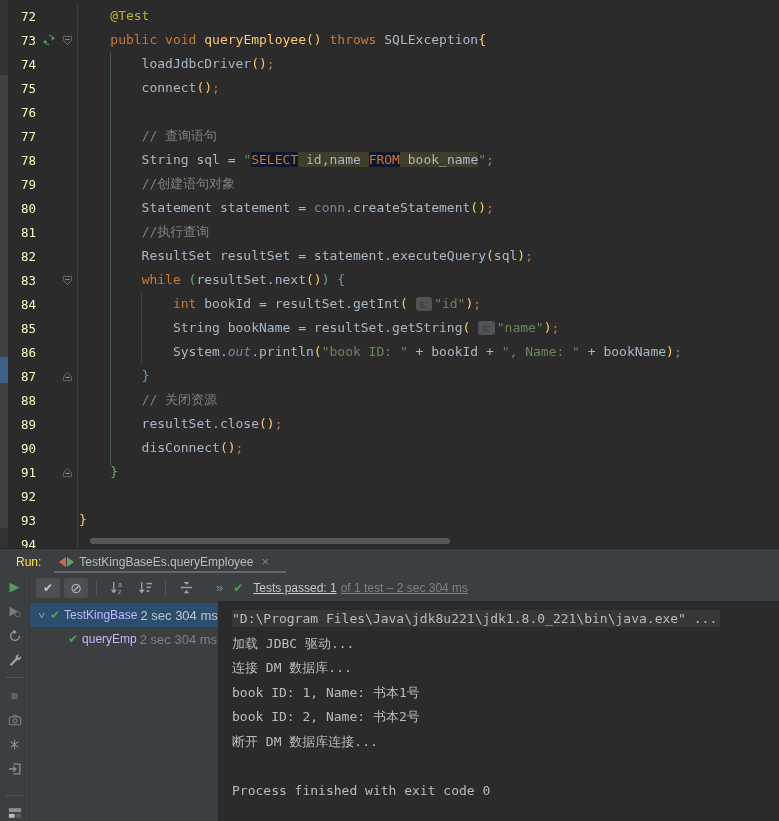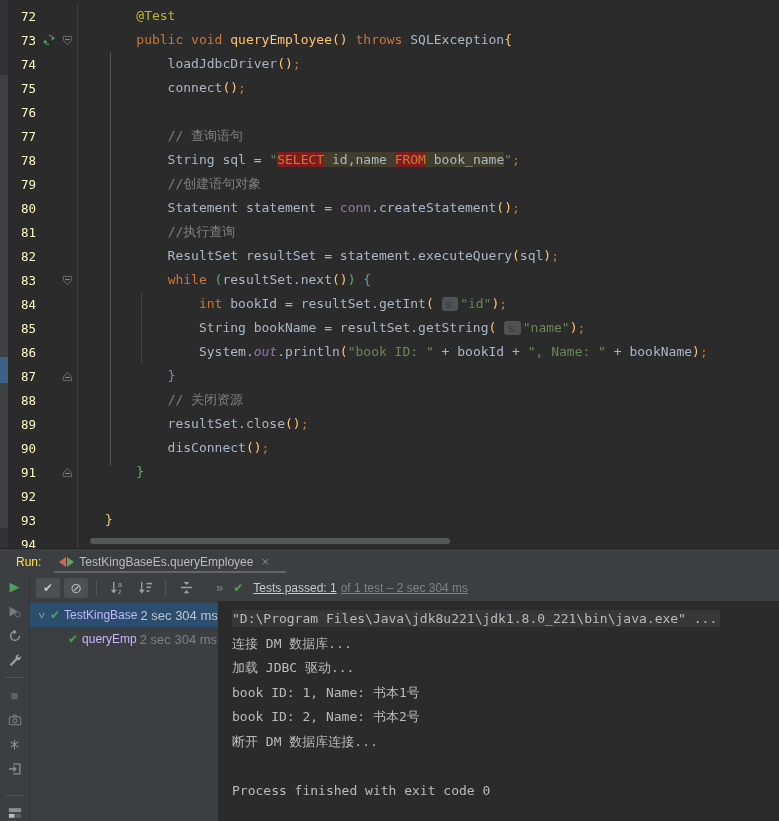--- a/index.html
+++ b/index.html
@@ -9,25 +9,25 @@
   .editor{position:absolute;left:0;top:0;width:779px;height:548px;overflow:hidden;background:#2b2b2b;}
   .left-scroll{position:absolute;left:0;top:0;width:8px;height:548px;background:#303335;z-index:3;}
   .left-scroll .thumb{position:absolute;left:0;top:75px;width:8px;height:453px;background:#3e4245;}
   .left-scroll .mark{position:absolute;left:0;top:357px;width:8px;height:26px;background:#3e6186;}
   .code-rows{position:absolute;left:8px;top:4px;right:0;}
   .code-line{display:flex;height:24px;line-height:24px;white-space:pre;}
   .gutter{flex:0 0 70px;display:flex;align-items:center;border-right:1px solid #3c3f41;padding-left:4px;box-sizing:border-box;}
   .lnum{flex:0 0 24px;text-align:right;color:#fef9c3;font:12.5px "DejaVu Sans Mono",monospace;}
   .runslot{flex:0 0 20px;margin-left:3px;display:flex;align-items:center;justify-content:center;height:24px;}
   .foldslot{flex:0 0 16px;display:flex;align-items:center;justify-content:center;height:24px;}
-  .code{font:13px/24px "DejaVu Sans Mono",monospace;color:#a9b7c6;padding-left:1px;margin-left:26px;}
+  .code{font:13px/24px "DejaVu Sans Mono",monospace;color:#a9b7c6;padding-left:1px;}
   .tok-txt{color:#a9b7c6}.tok-kw{color:#cc7832}.tok-ann{color:#bbb529}.tok-mname{color:#ffc66d}
   .tok-par{color:#ffc66d}.tok-par2{color:#6aab73}.tok-brace2{color:#6897bb}.tok-brace3{color:#6aab73}
   .tok-semi{color:#cc7832}.tok-cmt{color:#808080}.tok-str{color:#6a8759}
-  .tok-kwi{color:#cc7832;background:#7f1d1d}.tok-inji{color:#a9b7c6;background:#403e2b}
+  .tok-kwi{color:#cc7832;background:#0f172a}.tok-inji{color:#a9b7c6;background:#403e2b}
   .tok-field{color:#9876aa}.tok-fieldi{color:#9876aa;font-style:italic}
   .tok-hint{background:#4f5355;color:#33373a;border-radius:3px;padding:1px 4px;font:11px "Liberation Sans",sans-serif;margin-right:2px;}
   .indent-guide{position:absolute;width:1px;z-index:1;}
   .guide-method{left:110px;top:52px;height:414px;background:#49584d;}
   .guide-while{left:141px;top:292px;height:72px;background:#3d4246;}
   .hscroll{position:absolute;left:90px;top:538px;width:360px;height:6px;border-radius:3px;background:rgba(99,104,106,.75);z-index:4;}
   
   .runpanel{position:absolute;left:0;top:548px;width:779px;height:273px;background:#3c3f41;border-top:1px solid #232526;box-sizing:border-box;}
   .run-header{position:relative;height:25px;display:flex;align-items:center;font-size:12px;color:#bbbbbb;}
   .run-title{margin-left:16px;color:#fde047;}
@@ -240,22 +240,22 @@
                 <span class="tree-dur">2 sec 304 ms</span>
               </div>
               <div class="tree-row child">
                 <span class="tree-check">✔</span>
                 <span class="tree-name" style="max-width: 58px;">queryEmp</span>
                 <span class="tree-dur">2 sec 304 ms</span>
               </div>
             </div>
           <div class="console" id="console">
               <div class="console-line"><span class="hl">"D:\Program Files\Java\jdk8u221\jdk1.8.0_221\bin\java.exe" ...</span></div>
+              <div class="console-line"><span>加载 JDBC 驱动...</span></div>
               <div class="console-line"><span>连接 DM 数据库...</span></div>
-              <div class="console-line"><span>加载 JDBC 驱动...</span></div>
               <div class="console-line"><span>book ID: 1, Name: 书本1号</span></div>
               <div class="console-line"><span>book ID: 2, Name: 书本2号</span></div>
               <div class="console-line"><span>断开 DM 数据库连接...</span></div>
               <div class="console-line"><span></span></div>
               <div class="console-line"><span>Process finished with exit code 0</span></div>
             </div>
         </div>
       </div>
     </div>
   </div>

